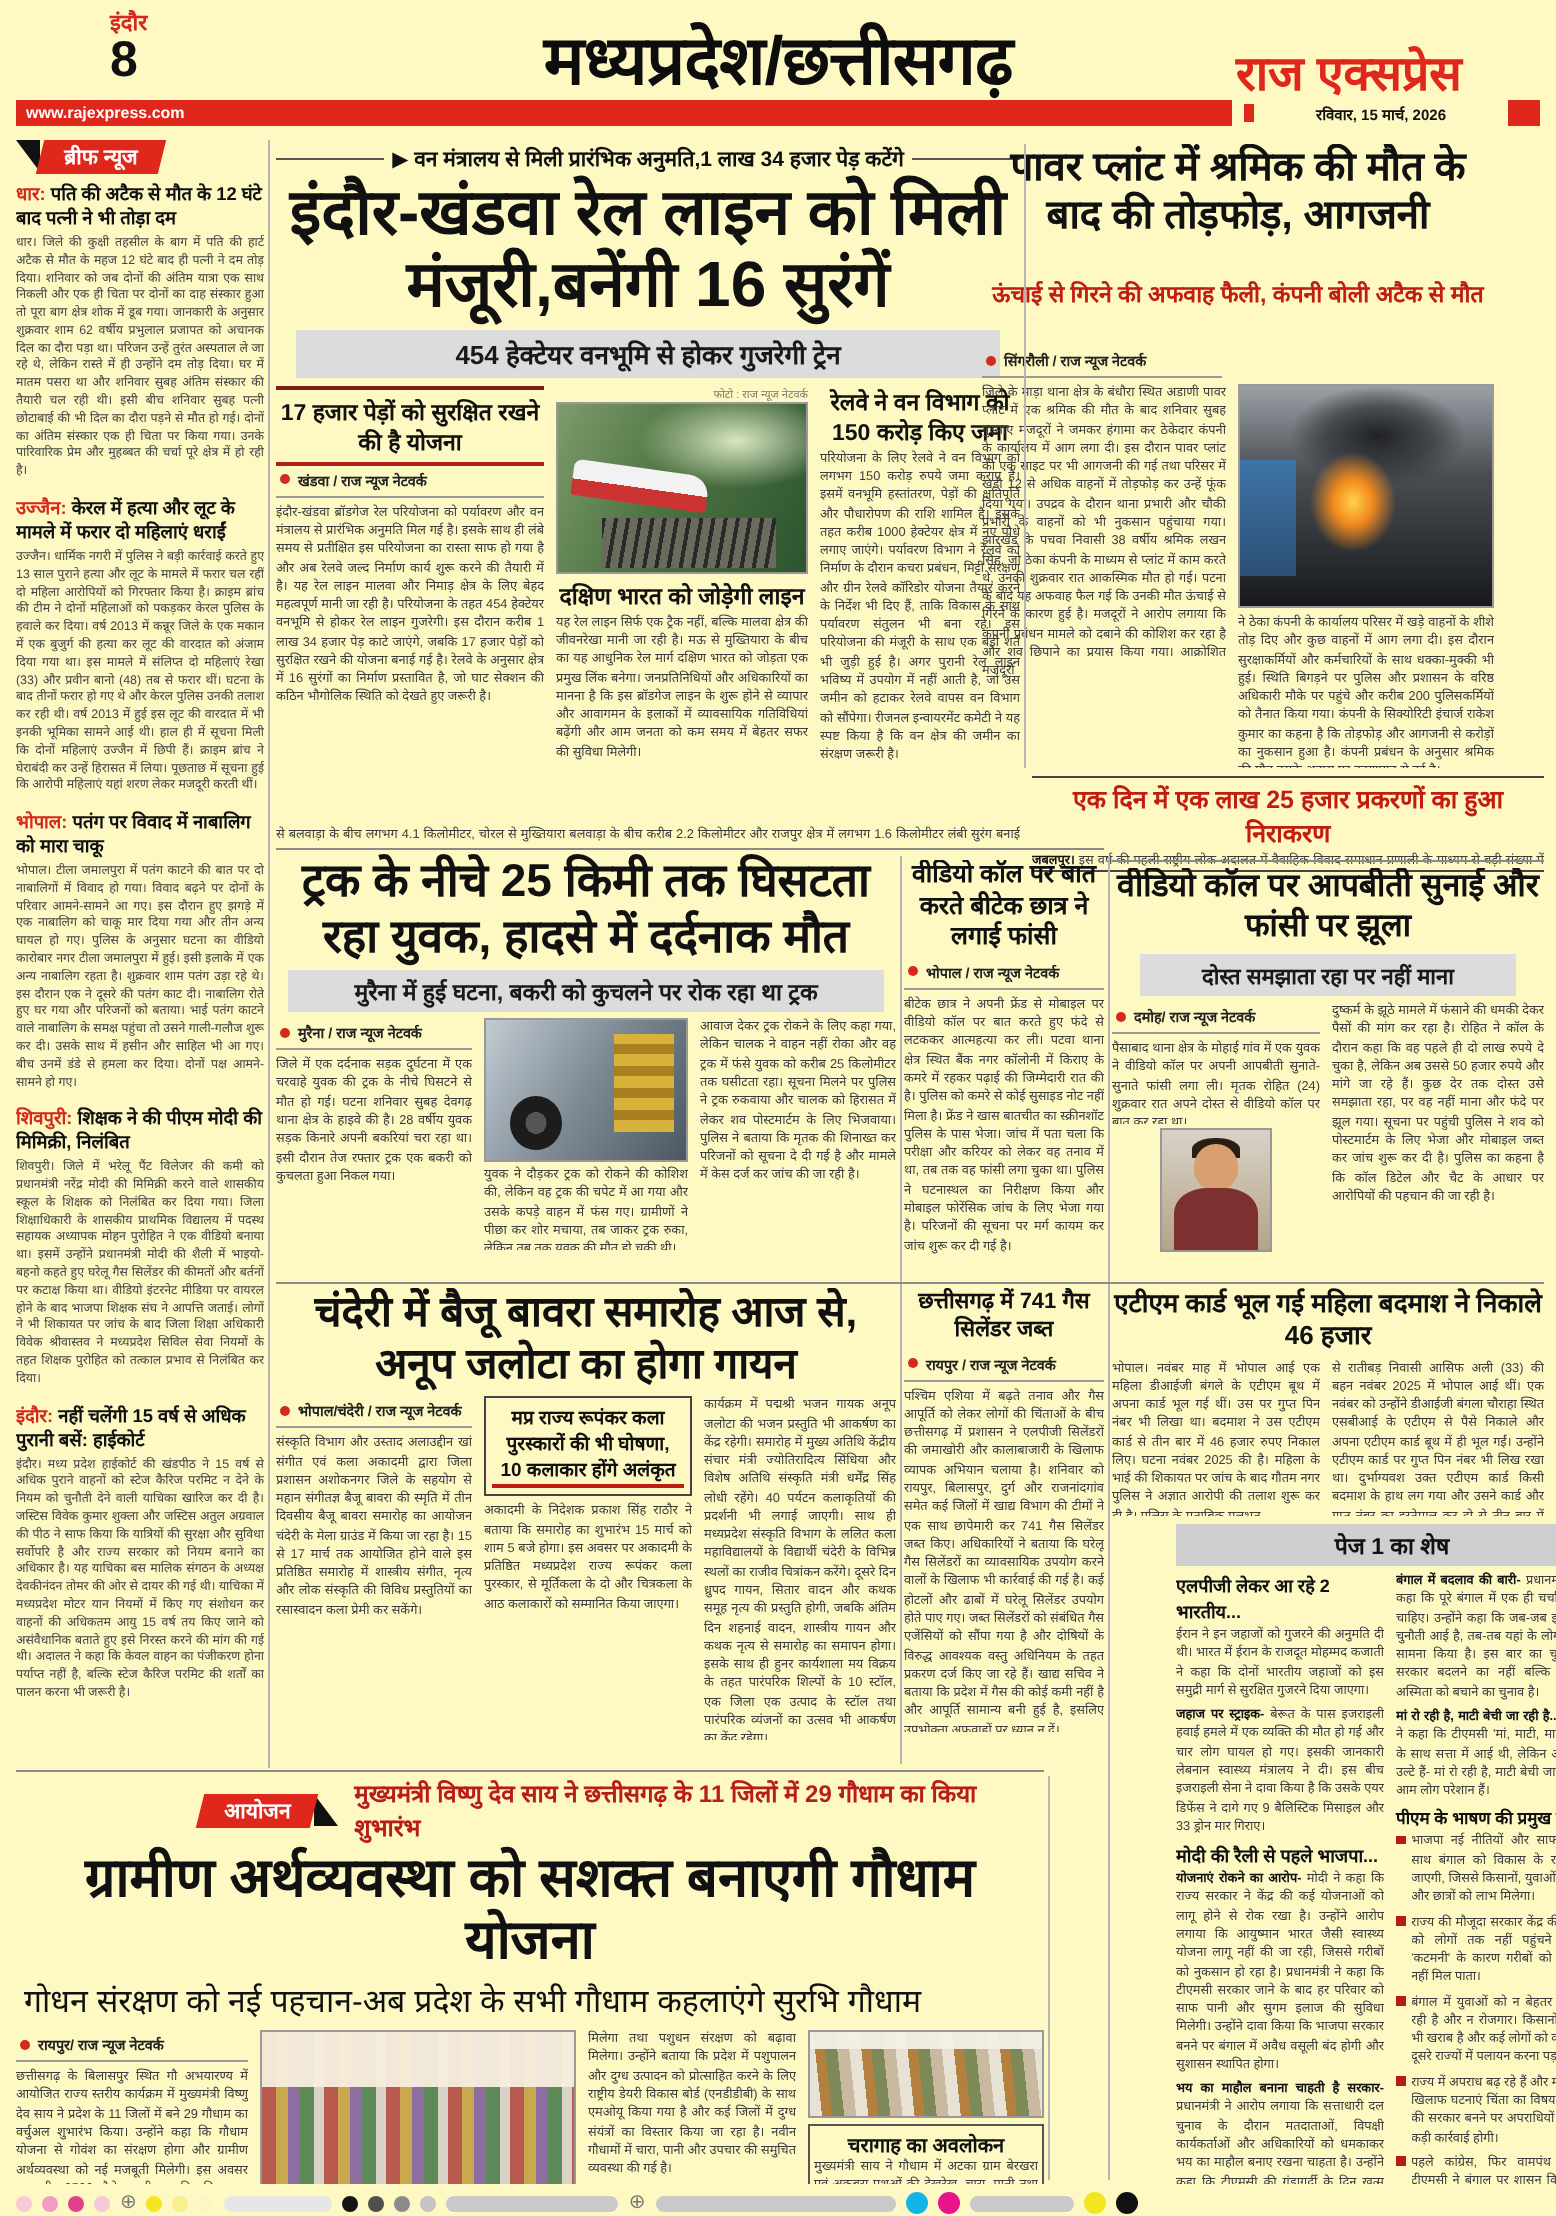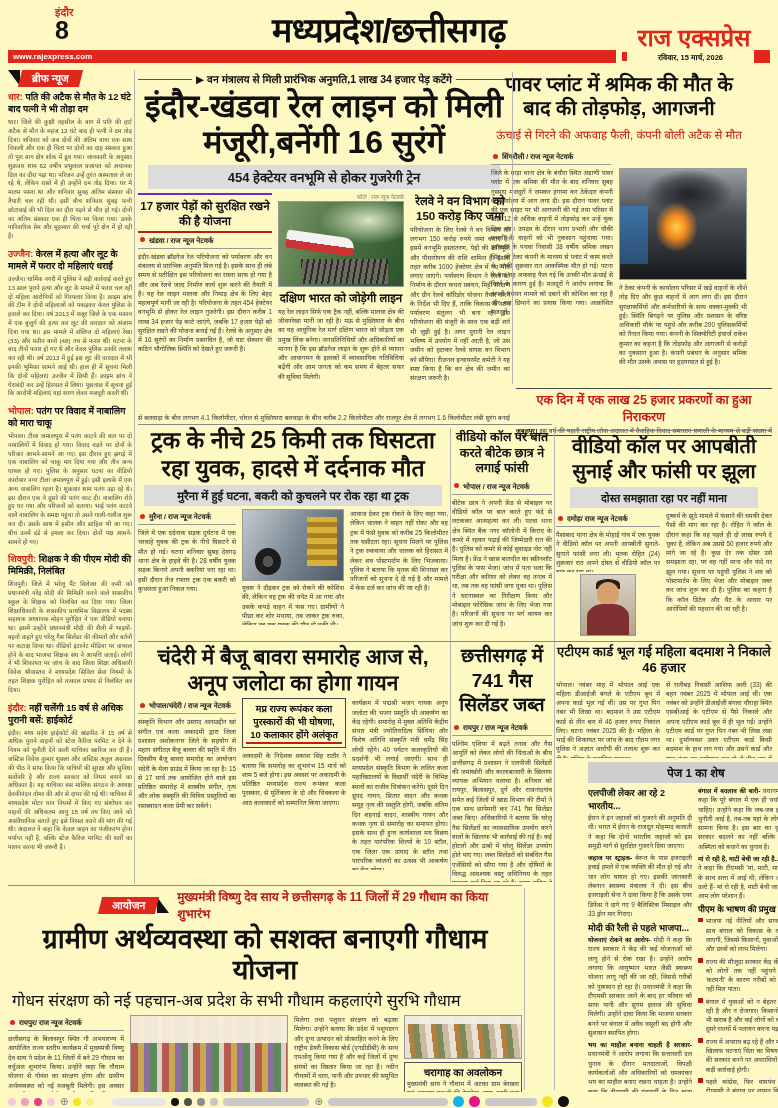--- a/index.html
+++ b/index.html
@@ -70,21 +70,21 @@
 </head>
 <body>
 
 <div id="page">
 
   <div class="abs" style="left:55px;top:6px">
     <div class="ed">इंदौर</div>
     <div class="pgno">8</div>
   </div>
   <div class="abs section-title" style="left:0;top:6px;width:778px;text-align:center">मध्यप्रदेश/छत्तीसगढ़</div>
-  <div class="abs masthead" style="left:618px;top:26px;width:152px;text-align:center">राज एक्सप्रेस</div>
+  <div class="abs masthead" style="left:618px;top:26px;width:152px;text-align:left">राज एक्सप्रेस</div>
   <div class="abs redbar" style="left:8px;top:50px;width:608px;height:13px">
     <span>www.rajexpress.com</span>
   </div>
   <div class="abs dateband" style="left:622px;top:50px;width:148px;height:13px">
     <span class="redsq" style="width:5px;height:9px"></span>
     <span class="datetxt" style="flex:1;text-align:center">रविवार, 15 मार्च, 2026</span>
     <span class="redsq" style="width:16px;height:13px"></span>
   </div>
 
   <div class="abs" style="left:8px;top:70px;width:124px;height:812px;overflow:hidden">
@@ -117,21 +117,21 @@
   <div class="abs" style="left:138px;top:72px;width:372px;height:350px;overflow:hidden">
     <div style="display:flex;gap:4px;margin-bottom:3px">
       <span class="kline"></span>
       <span style="font-size:10.5px;font-weight:bold;color:#111">▶ <span>वन मंत्रालय से मिली प्रारंभिक अनुमति,1 लाख 34 हजार पेड़ कटेंगे</span></span>
       <span class="kline"></span>
     </div>
     <div class="hl" style="font-size:32px;line-height:1.12">इंदौर-खंडवा रेल लाइन को मिली मंजूरी,बनेंगी 16 सुरंगें</div>
     <div class="strap" style="font-size:13px;margin:4px 10px">454 हेक्टेयर वनभूमि से होकर गुजरेगी ट्रेन</div>
     <div class="cols" style="height:218px">
       <div style="width:134px;flex:0 0 auto">
-        <div style="border-top:2px solid #6d28d9;border-bottom:2px solid #b22018;padding:3px 2px;font-size:11.5px;font-weight:bold;text-align:center;color:#111">17 हजार पेड़ों को सुरक्षित रखने की है योजना</div>
+        <div style="border-top:2px solid #7f1d1d;border-bottom:2px solid #b22018;padding:3px 2px;font-size:11.5px;font-weight:bold;text-align:center;color:#111">17 हजार पेड़ों को सुरक्षित रखने की है योजना</div>
         <div class="byline">
             <span class="dot"></span>
             <span>खंडवा / राज न्यूज नेटवर्क</span>
           </div>
         <div class="bd" style="height:164px">इंदौर-खंडवा ब्रॉडगेज रेल परियोजना को पर्यावरण और वन मंत्रालय से प्रारंभिक अनुमति मिल गई है। इसके साथ ही लंबे समय से प्रतीक्षित इस परियोजना का रास्ता साफ हो गया है और अब रेलवे जल्द निर्माण कार्य शुरू करने की तैयारी में है। यह रेल लाइन मालवा और निमाड़ क्षेत्र के लिए बेहद महत्वपूर्ण मानी जा रही है। परियोजना के तहत 454 हेक्टेयर वनभूमि से होकर रेल लाइन गुजरेगी। इस दौरान करीब 1 लाख 34 हजार पेड़ काटे जाएंगे, जबकि 17 हजार पेड़ों को सुरक्षित रखने की योजना बनाई गई है। रेलवे के अनुसार क्षेत्र में 16 सुरंगों का निर्माण प्रस्तावित है, जो घाट सेक्शन की कठिन भौगोलिक स्थिति को देखते हुए जरूरी है।</div>
       </div>
       <div style="width:126px;flex:0 0 auto">
         <div style="font-size:5.5px;color:#777;text-align:right">फोटो : राज न्यूज नेटवर्क</div>
         <div class="ph ph-train" style="width:100%;height:86px">
           <div class="train-body"></div>
@@ -143,21 +143,21 @@
       <div style="flex:1">
         <div class="subhd" style="font-size:11.5px;text-align:center;margin-bottom:2px">रेलवे ने वन विभाग को 150 करोड़ किए जमा</div>
         <div class="bd" style="height:188px">परियोजना के लिए रेलवे ने वन विभाग को लगभग 150 करोड़ रुपये जमा कराए हैं। इसमें वनभूमि हस्तांतरण, पेड़ों की क्षतिपूर्ति और पौधारोपण की राशि शामिल है। इसके तहत करीब 1000 हेक्टेयर क्षेत्र में नए पौधे लगाए जाएंगे। पर्यावरण विभाग ने रेलवे को निर्माण के दौरान कचरा प्रबंधन, मिट्टी संरक्षण और ग्रीन रेलवे कॉरिडोर योजना तैयार करने के निर्देश भी दिए हैं, ताकि विकास के साथ पर्यावरण संतुलन भी बना रहे। इस परियोजना की मंजूरी के साथ एक बड़ी शर्त भी जुड़ी हुई है। अगर पुरानी रेल लाइन भविष्य में उपयोग में नहीं आती है, जो उस जमीन को हटाकर रेलवे वापस वन विभाग को सौंपेगा। रीजनल इन्वायरमेंट कमेटी ने यह स्पष्ट किया है कि वन क्षेत्र की जमीन का संरक्षण जरूरी है।</div>
       </div>
     </div>
     <div class="bd" style="height:10px;margin-top:2px">से बलवाड़ा के बीच लगभग 4.1 किलोमीटर, चोरल से मुख्तियारा बलवाड़ा के बीच करीब 2.2 किलोमीटर और राजपुर क्षेत्र में लगभग 1.6 किलोमीटर लंबी सुरंग बनाई जाएगी। इसके अलावा करीब 12 हेक्टेयर क्षेत्र में 13 छोटी सुरंगें तथा कई सड़कों के पुल (ओवरब्रिज) भी बनाए जाएंगे।</div>
   </div>
 
   <div class="abs" style="left:491px;top:72px;width:256px;height:312px;overflow:hidden">
     <div class="hl" style="font-size:20px;line-height:1.2">पावर प्लांट में श्रमिक की मौत के बाद की तोड़फोड़, आगजनी</div>
-    <div style="font-size:11.5px;font-weight:normal;color:#c21d12;text-align:center;margin:7px 0">ऊंचाई से गिरने की अफवाह फैली, कंपनी बोली अटैक से मौत</div>
+    <div style="font-size:11.5px;font-weight:bold;color:#c21d12;text-align:center;margin:19px 0">ऊंचाई से गिरने की अफवाह फैली, कंपनी बोली अटैक से मौत</div>
     <div class="byline" style="width:120px">
         <span class="dot"></span>
         <span>सिंगरौली / राज न्यूज नेटवर्क</span>
       </div>
     <div class="cols">
       <div class="bd" style="width:122px;height:238px;flex:0 0 auto">जिले के माड़ा थाना क्षेत्र के बंधौरा स्थित अडाणी पावर प्लांट में एक श्रमिक की मौत के बाद शनिवार सुबह गुस्साए मजदूरों ने जमकर हंगामा कर ठेकेदार कंपनी के कार्यालय में आग लगा दी। इस दौरान पावर प्लांट की एक साइट पर भी आगजनी की गई तथा परिसर में खड़ी 12 से अधिक वाहनों में तोड़फोड़ कर उन्हें फूंक दिया गया। उपद्रव के दौरान थाना प्रभारी और चौकी प्रभारी के वाहनों को भी नुकसान पहुंचाया गया। झारखंड के पचवा निवासी 38 वर्षीय श्रमिक लखन सिंह, जो ठेका कंपनी के माध्यम से प्लांट में काम करते थे, उनकी शुक्रवार रात आकस्मिक मौत हो गई। पटना के बाद यह अफवाह फैल गई कि उनकी मौत ऊंचाई से गिरने के कारण हुई है। मजदूरों ने आरोप लगाया कि कंपनी प्रबंधन मामले को दबाने की कोशिश कर रहा है और शव छिपाने का प्रयास किया गया। आक्रोशित मजदूरों</div>
       <div style="flex:1">
         <div class="ph ph-fire" style="width:100%;height:112px">
           <div class="smoke"></div>
           <div class="shed"></div>
@@ -198,21 +198,21 @@
   <div class="abs" style="left:452px;top:430px;width:100px;height:208px;overflow:hidden">
     <div class="hl" style="font-size:12.5px;line-height:1.25">वीडियो कॉल पर बात करते बीटेक छात्र ने लगाई फांसी</div>
     <div class="byline" style="margin-top:2px">
         <span class="dot"></span>
         <span>भोपाल / राज न्यूज नेटवर्क</span>
       </div>
     <div class="bd" style="height:140px">बीटेक छात्र ने अपनी फ्रेंड से मोबाइल पर वीडियो कॉल पर बात करते हुए फंदे से लटककर आत्महत्या कर ली। पटवा थाना क्षेत्र स्थित बैंक नगर कॉलोनी में किराए के कमरे में रहकर पढ़ाई की जिम्मेदारी रात की है। पुलिस को कमरे से कोई सुसाइड नोट नहीं मिला है। फ्रेंड ने खास बातचीत का स्क्रीनशॉट पुलिस के पास भेजा। जांच में पता चला कि परीक्षा और करियर को लेकर वह तनाव में था, तब तक वह फांसी लगा चुका था। पुलिस ने घटनास्थल का निरीक्षण किया और मोबाइल फोरेंसिक जांच के लिए भेजा गया है। परिजनों की सूचना पर मर्ग कायम कर जांच शुरू कर दी गई है।</div>
   </div>
 
   <div class="abs" style="left:556px;top:434px;width:216px;height:204px;overflow:hidden">
-    <div class="hl" style="font-size:20px;line-height:1.25">वीडियो कॉल पर आपबीती सुनाई और फांसी पर झूला</div>
+    <div class="hl" style="font-size:16px;line-height:1.25">वीडियो कॉल पर आपबीती सुनाई और फांसी पर झूला</div>
     <div class="strap" style="font-size:11px;margin:3px 14px">दोस्त समझाता रहा पर नहीं माना</div>
     <div class="cols">
       <div style="width:104px;flex:0 0 auto">
         <div class="byline">
             <span class="dot"></span>
             <span>दमोह/ राज न्यूज नेटवर्क</span>
           </div>
         <div class="bd" style="height:42px">पैसाबाद थाना क्षेत्र के मोहाई गांव में एक युवक ने वीडियो कॉल पर अपनी आपबीती सुनाते-सुनाते फांसी लगा ली। मृतक रोहित (24) शुक्रवार रात अपने दोस्त से वीडियो कॉल पर बात कर रहा था।</div>
         <div class="ph ph-man" style="width:56px;height:62px;margin:2px auto 0">
           <div class="hair"></div>
@@ -239,21 +239,21 @@
           <div>मप्र राज्य रूपंकर कला पुरस्कारों की भी घोषणा,</div>
           <div class="redline">10 कलाकार होंगे अलंकृत</div>
         </div>
         <div class="bd" style="height:112px;margin-top:3px">अकादमी के निदेशक प्रकाश सिंह राठौर ने बताया कि समारोह का शुभारंभ 15 मार्च को शाम 5 बजे होगा। इस अवसर पर अकादमी के प्रतिष्ठित मध्यप्रदेश राज्य रूपंकर कला पुरस्कार, से मूर्तिकला के दो और चित्रकला के आठ कलाकारों को सम्मानित किया जाएगा।</div>
       </div>
       <div class="bd" style="flex:1;height:172px">कार्यक्रम में पद्मश्री भजन गायक अनूप जलोटा की भजन प्रस्तुति भी आकर्षण का केंद्र रहेगी। समारोह में मुख्य अतिथि केंद्रीय संचार मंत्री ज्योतिरादित्य सिंधिया और विशेष अतिथि संस्कृति मंत्री धर्मेंद्र सिंह लोधी रहेंगे। 40 पर्यटन कलाकृतियों की प्रदर्शनी भी लगाई जाएगी। साथ ही मध्यप्रदेश संस्कृति विभाग के ललित कला महाविद्यालयों के विद्यार्थी चंदेरी के विभिन्न स्थलों का राजीव चित्रांकन करेंगे। दूसरे दिन ध्रुपद गायन, सितार वादन और कथक समूह नृत्य की प्रस्तुति होगी, जबकि अंतिम दिन शहनाई वादन, शास्त्रीय गायन और कथक नृत्य से समारोह का समापन होगा। इसके साथ ही हुनर कार्यशाला मय विक्रय के तहत पारंपरिक शिल्पों के 10 स्टॉल, एक जिला एक उत्पाद के स्टॉल तथा पारंपरिक व्यंजनों का उत्सव भी आकर्षण का केंद्र रहेगा।</div>
     </div>
   </div>
 
   <div class="abs" style="left:452px;top:644px;width:100px;height:238px;overflow:hidden">
-    <div class="hl" style="font-size:19px;line-height:1.3">छत्तीसगढ़ में 741 गैस सिलेंडर जब्त</div>
+    <div class="hl" style="font-size:11px;line-height:1.3">छत्तीसगढ़ में 741 गैस सिलेंडर जब्त</div>
     <div class="byline" style="margin-top:2px">
         <span class="dot"></span>
         <span>रायपुर / राज न्यूज नेटवर्क</span>
       </div>
     <div class="bd" style="height:172px">पश्चिम एशिया में बढ़ते तनाव और गैस आपूर्ति को लेकर लोगों की चिंताओं के बीच छत्तीसगढ़ में प्रशासन ने एलपीजी सिलेंडरों की जमाखोरी और कालाबाजारी के खिलाफ व्यापक अभियान चलाया है। शनिवार को रायपुर, बिलासपुर, दुर्ग और राजनांदगांव समेत कई जिलों में खाद्य विभाग की टीमों ने एक साथ छापेमारी कर 741 गैस सिलेंडर जब्त किए। अधिकारियों ने बताया कि घरेलू गैस सिलेंडरों का व्यावसायिक उपयोग करने वालों के खिलाफ भी कार्रवाई की गई है। कई होटलों और ढाबों में घरेलू सिलेंडर उपयोग होते पाए गए। जब्त सिलेंडरों को संबंधित गैस एजेंसियों को सौंपा गया है और दोषियों के विरुद्ध आवश्यक वस्तु अधिनियम के तहत प्रकरण दर्ज किए जा रहे हैं। खाद्य सचिव ने बताया कि प्रदेश में गैस की कोई कमी नहीं है और आपूर्ति सामान्य बनी हुई है, इसलिए उपभोक्ता अफवाहों पर ध्यान न दें।</div>
   </div>
 
   <div class="abs" style="left:556px;top:644px;width:216px;height:114px;overflow:hidden">
     <div class="hl" style="font-size:13px;line-height:1.25">एटीएम कार्ड भूल गई महिला बदमाश ने  निकाले 46 हजार</div>
     <div class="cols" style="margin-top:3px">

